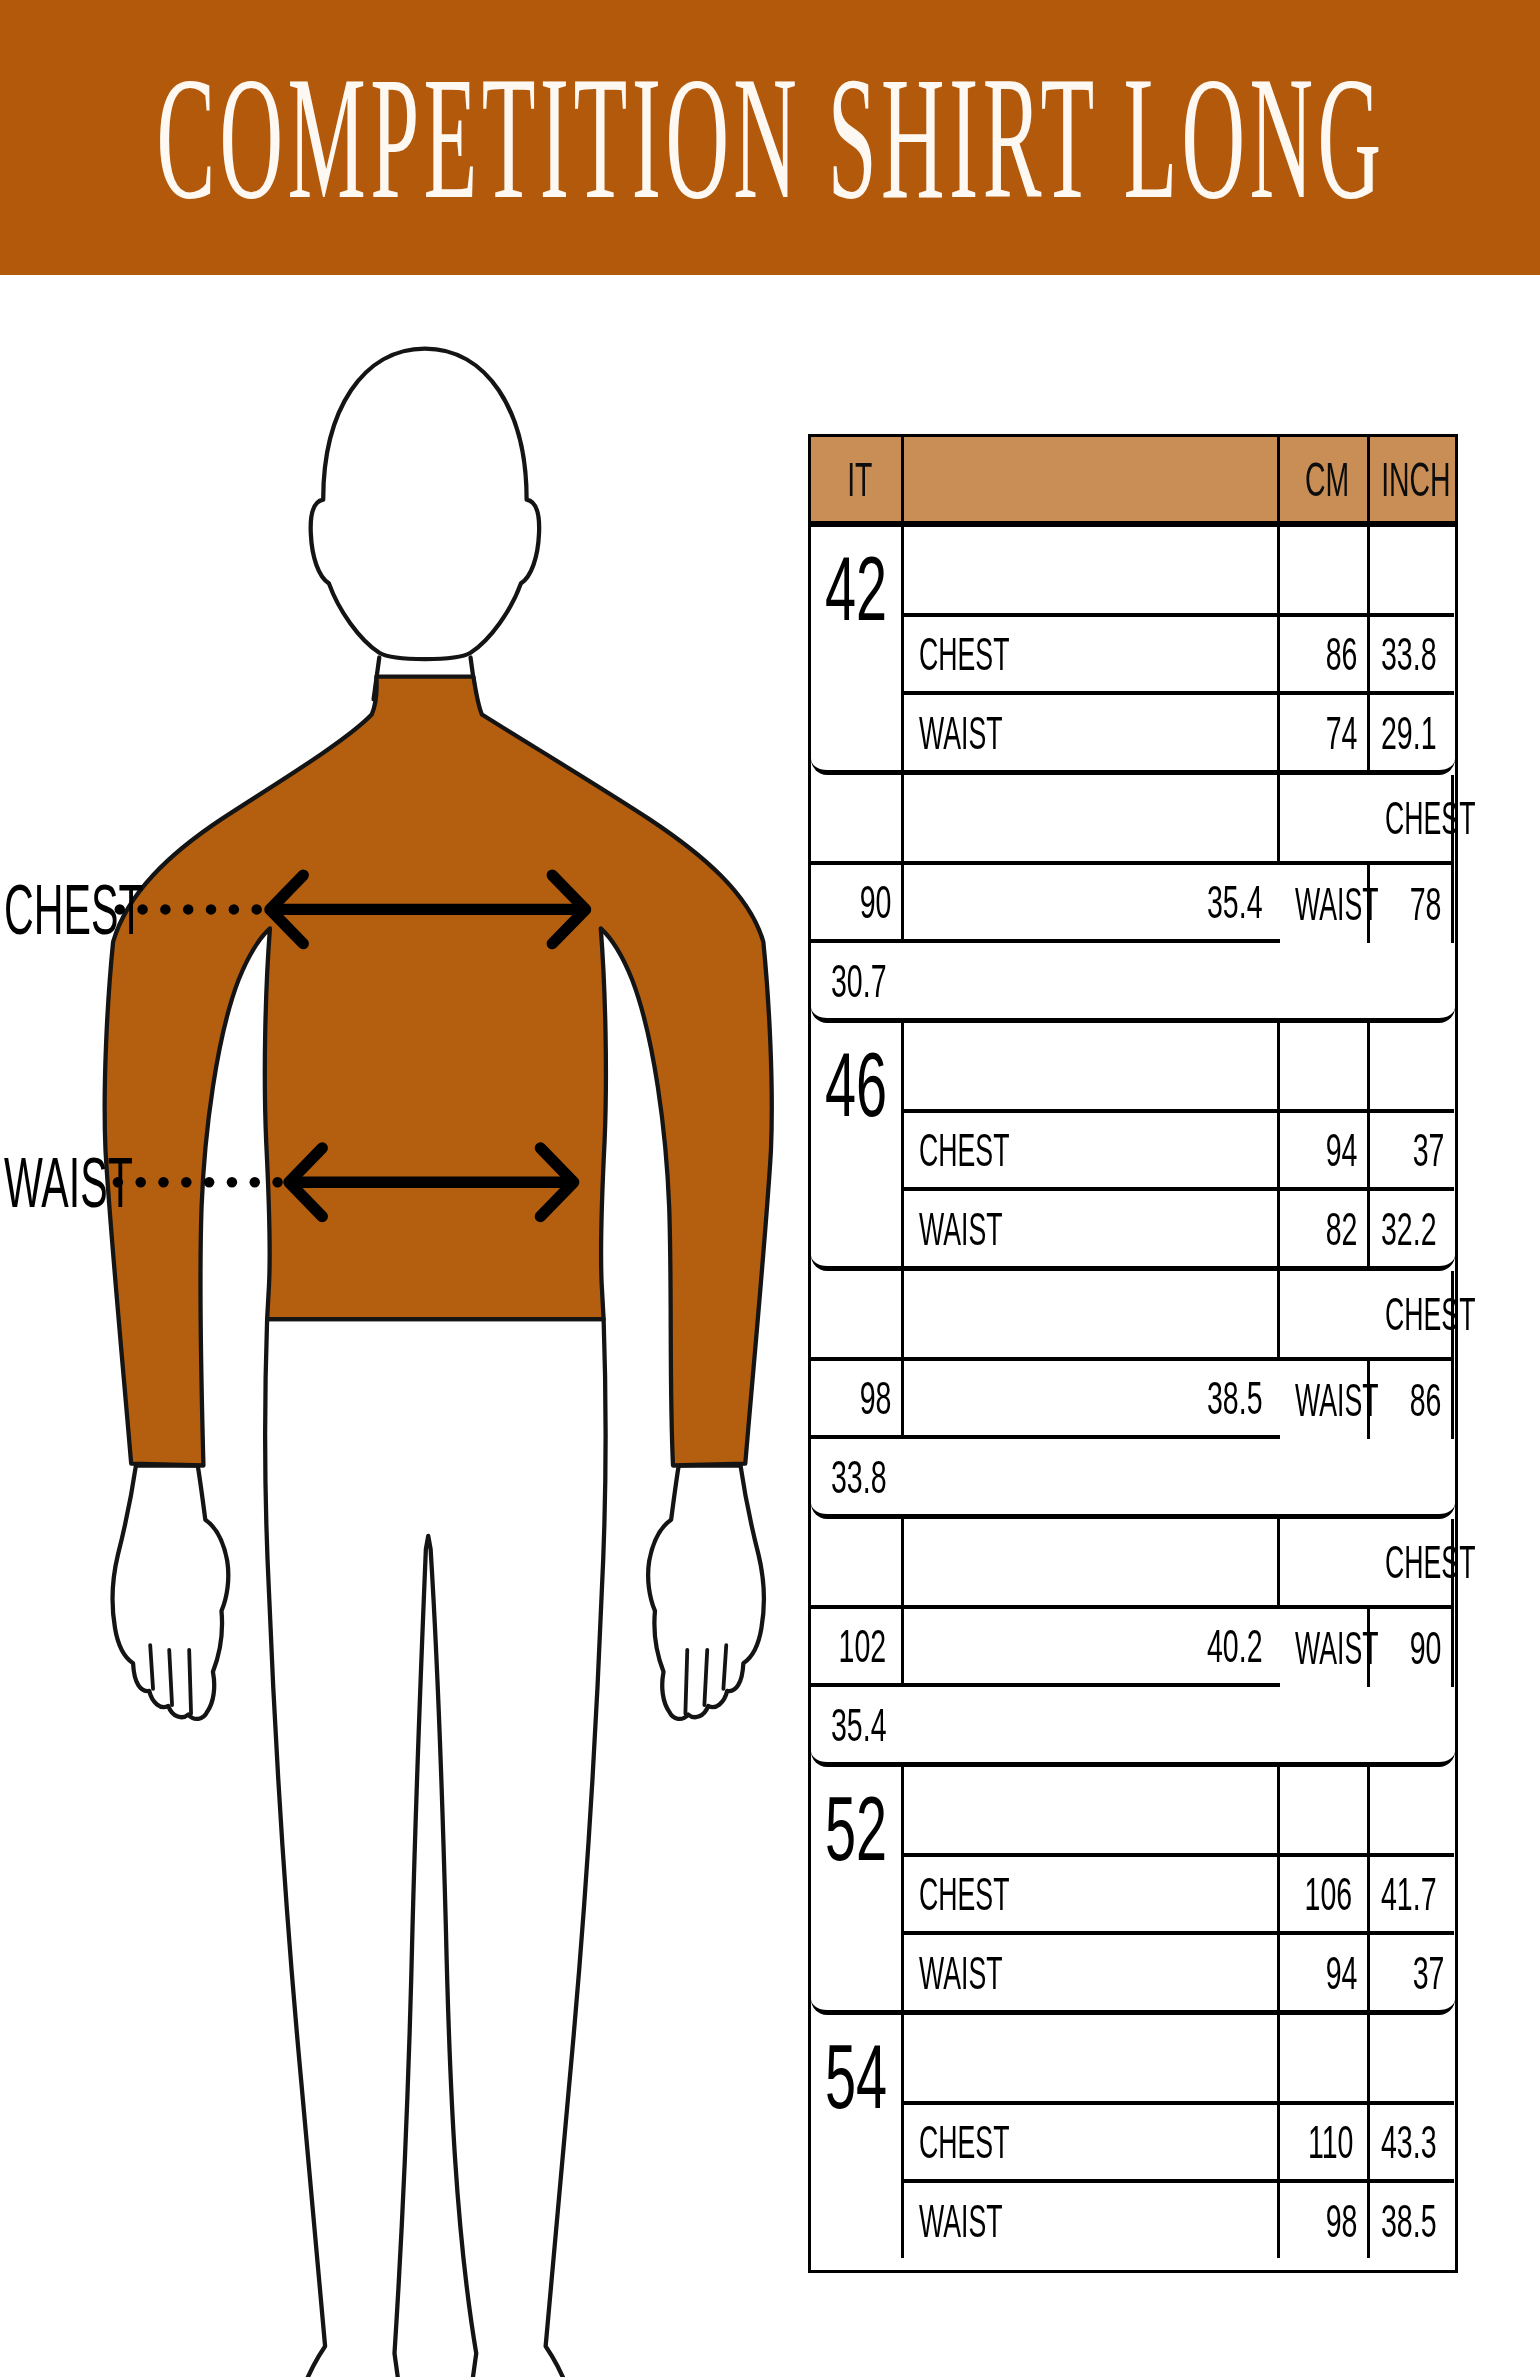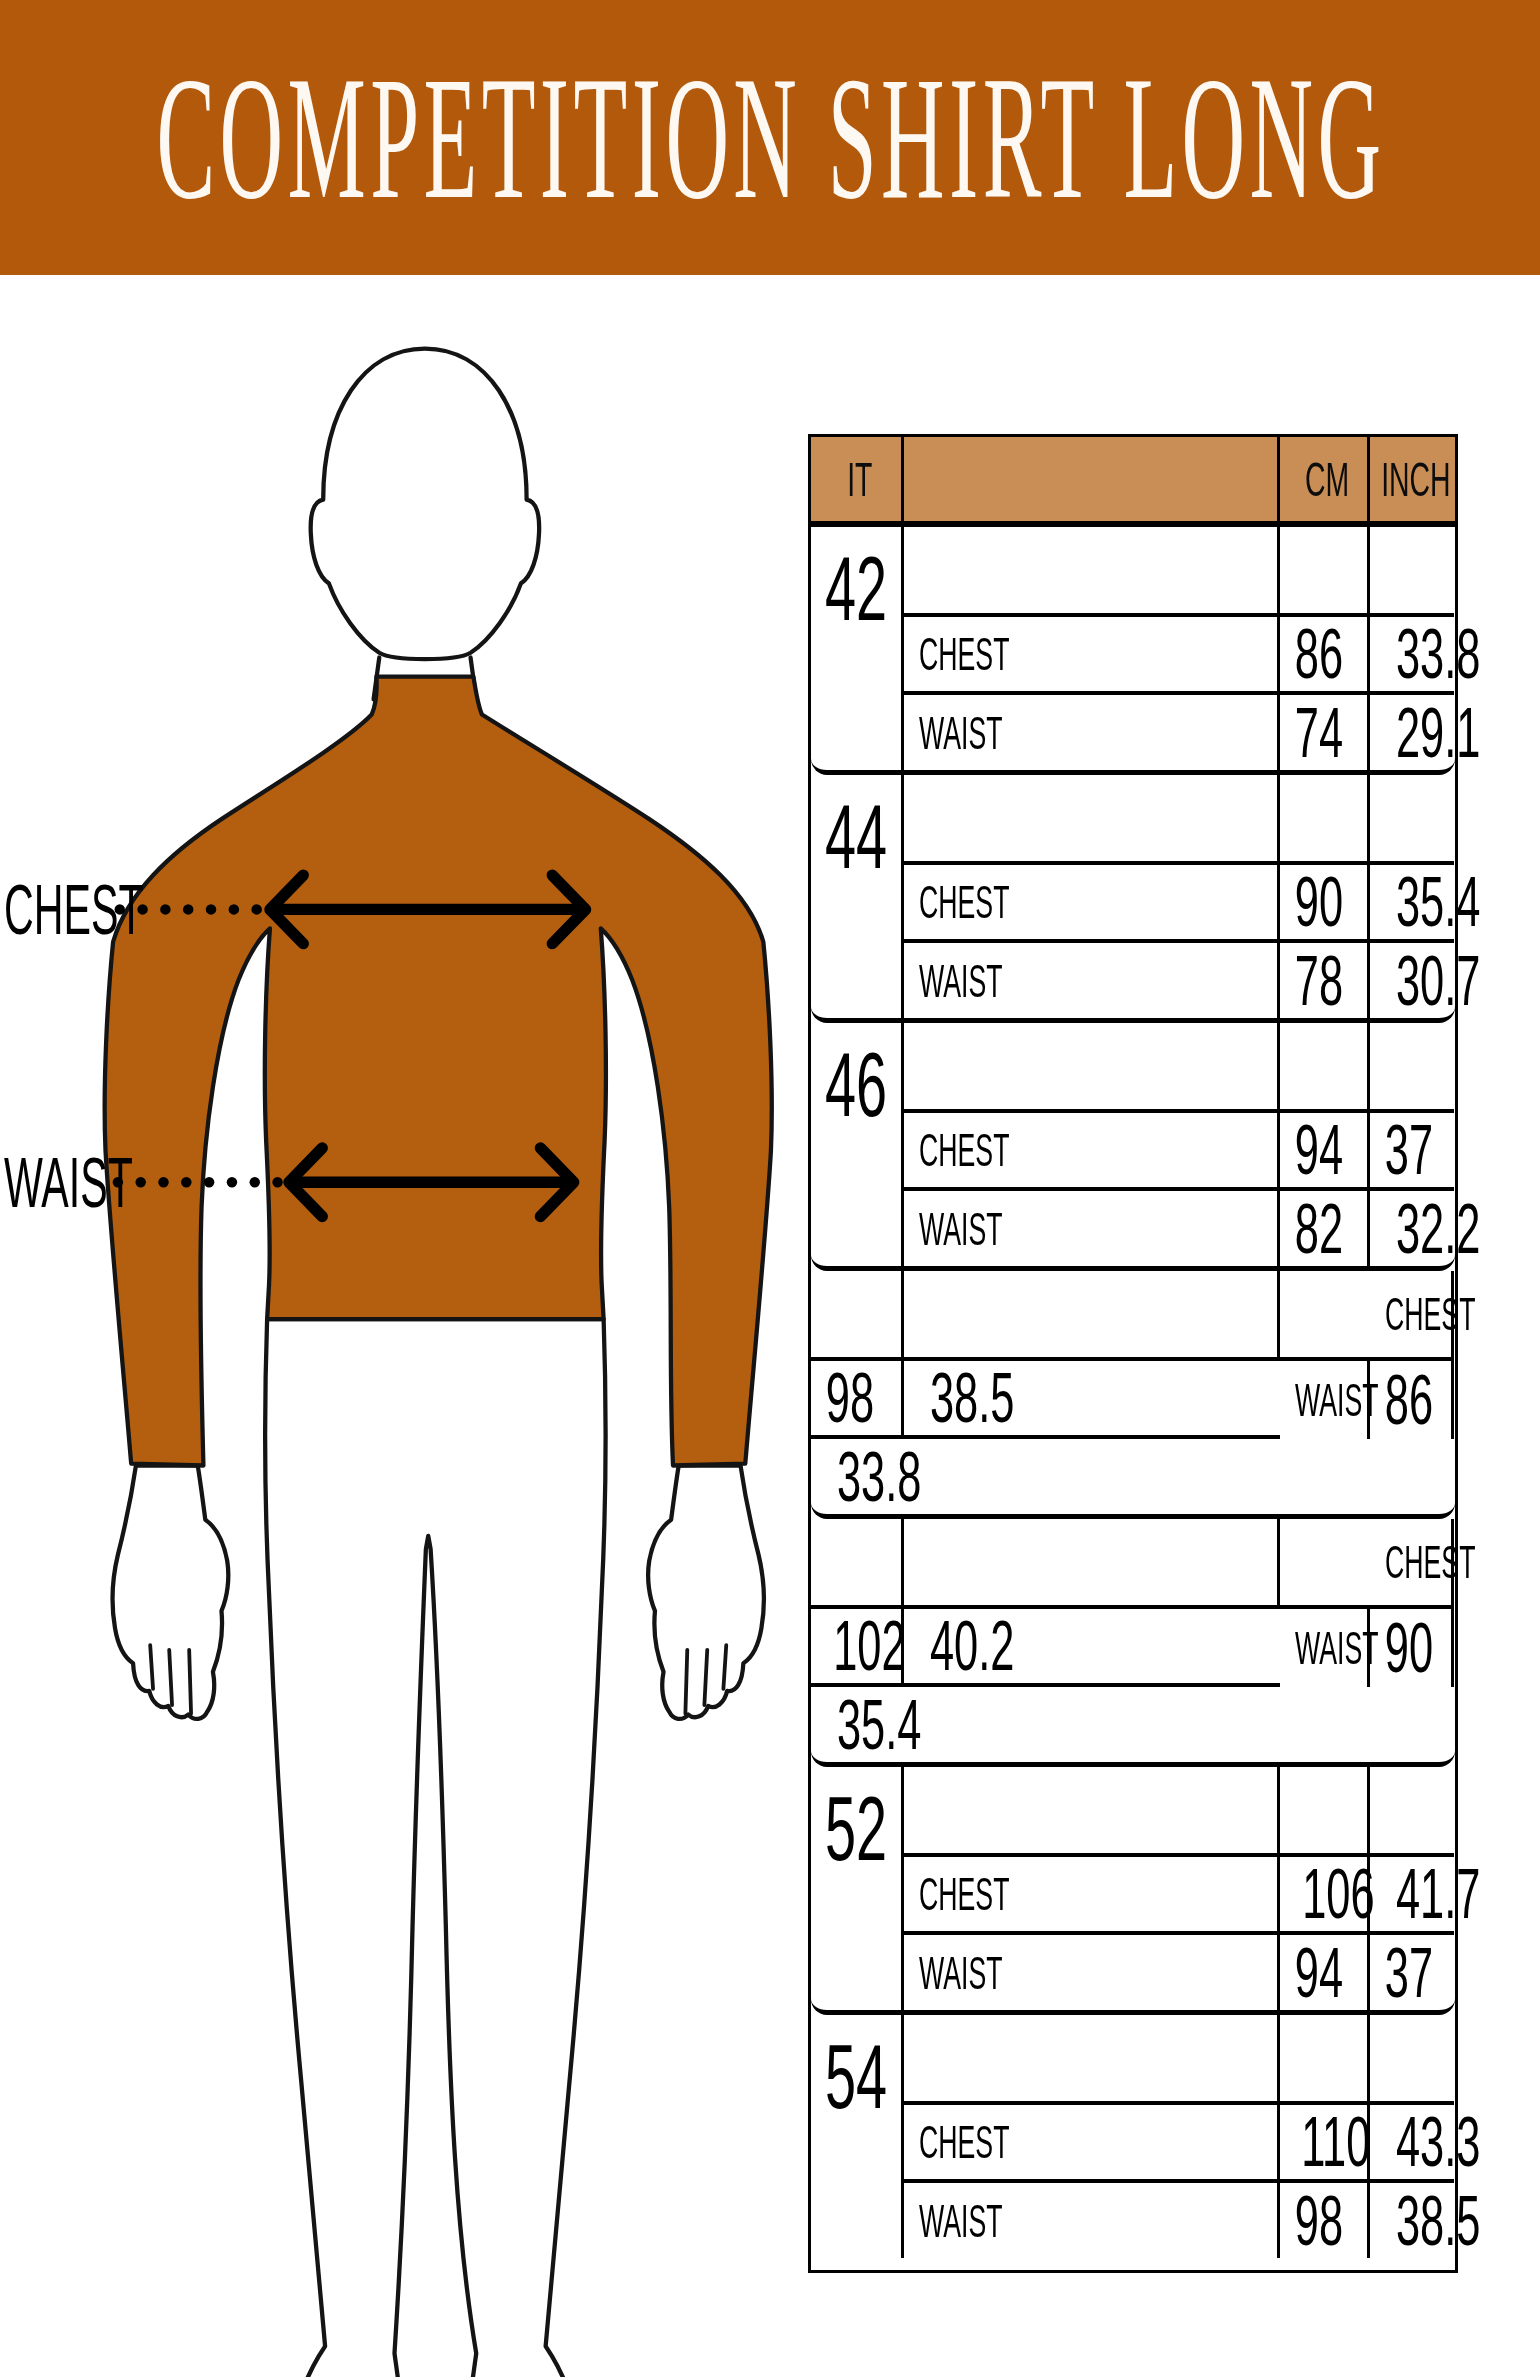--- a/index.html
+++ b/index.html
@@ -54,21 +54,21 @@
   }
   .tgroup.last { border-bottom:none; }
   .tgroup .cell { box-sizing:border-box; display:flex; align-items:center; }
   .bb { border-bottom:4.3px solid #000; }
   .it-cell {
     grid-column:1; grid-row:1 / span 3;
     display:flex; justify-content:center; align-items:flex-start;
     padding-top:10.5px; font-size:90px; box-sizing:border-box;
   }
   .lab { justify-content:flex-start; padding-left:15px; font-size:46px; }
-  .val { justify-content:flex-start; font-size:70px; }
+  .val { justify-content:flex-end; font-size:46px; }
 </style>
 </head>
 <body>
 
 <div class="banner" style="background: rgb(178, 89, 12);">
   <div class="banner-text" style="color: rgb(253, 248, 241);">COMPETITION SHIRT LONG</div>
 </div>
 
 <svg class="figure-svg" width="808" height="2739" viewBox="0 0 1700 5760">
 
@@ -272,23 +272,20 @@
           <span class="cond left">WAIST</span>
         </div>
         <div class="cell rb val">
           <span class="cond-num">74</span>
         </div>
         <div class="cell val">
           <span class="cond-num">29.1</span>
         </div>
       </div>
       <div class="tgroup">
-        <div class="it-cell rb">
-          <span class="cond-num">44</span>
-        </div>
         <div class="cell rb bb"></div>
         <div class="cell rb bb"></div>
         <div class="cell bb"></div>
         <div class="cell rb bb lab">
           <span class="cond left">CHEST</span>
         </div>
         <div class="cell rb bb val">
           <span class="cond-num">90</span>
         </div>
         <div class="cell bb val">

